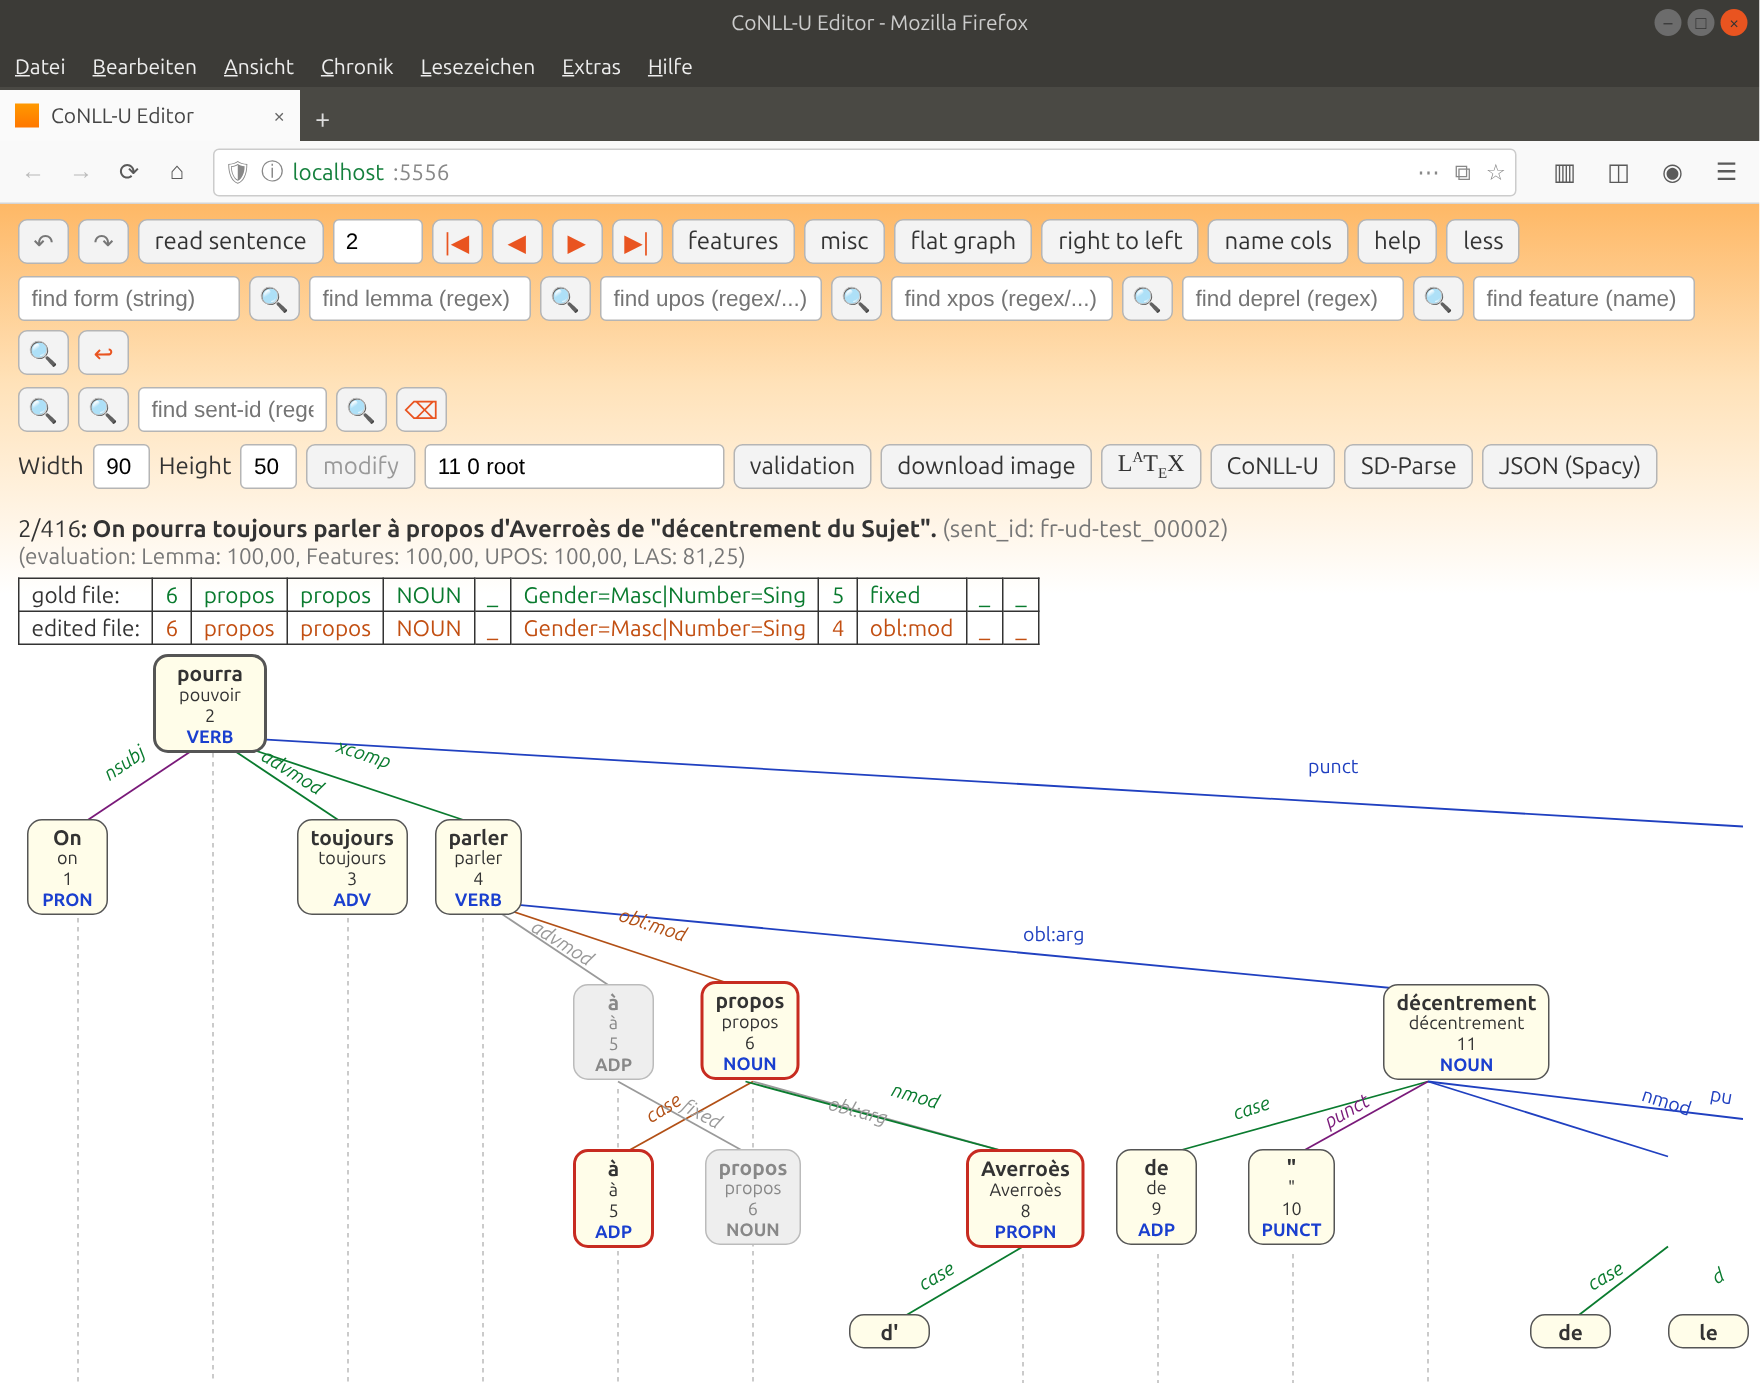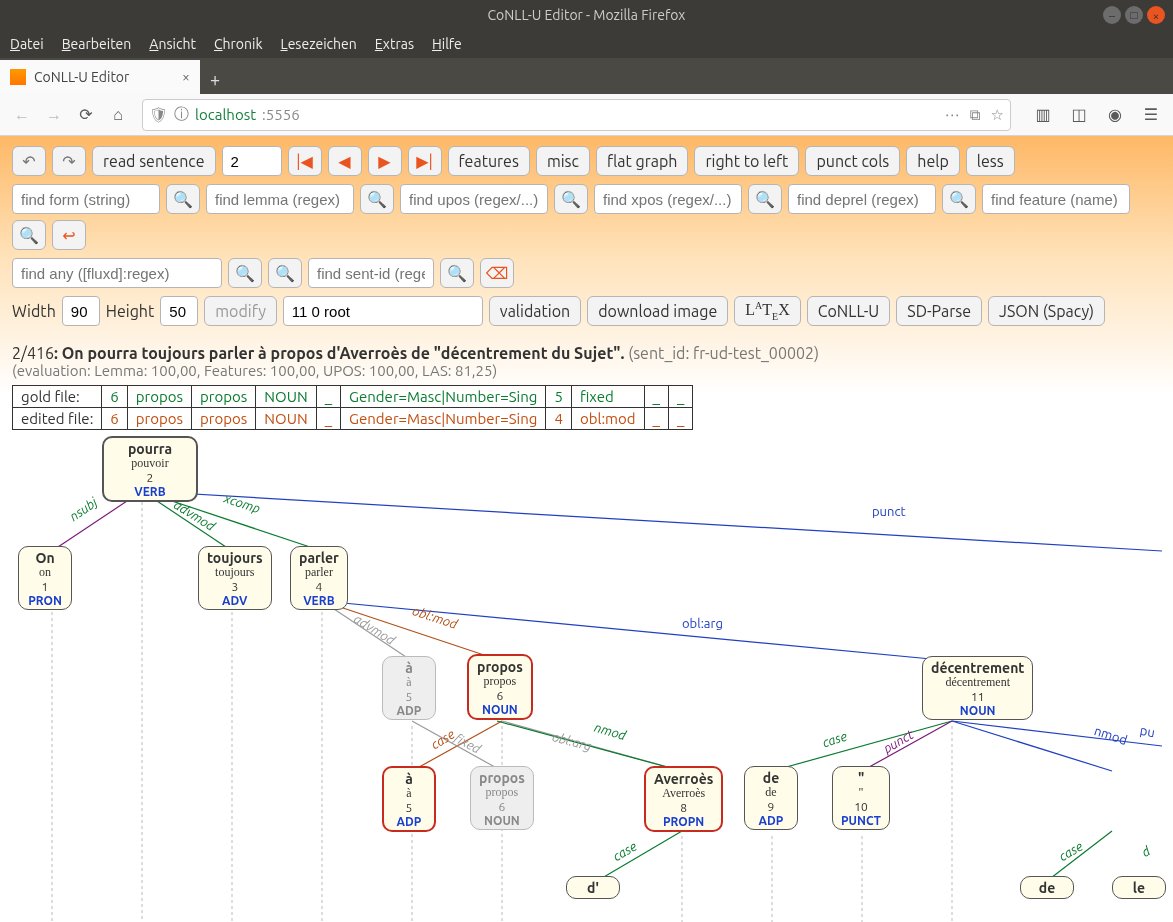--- a/index.html
+++ b/index.html
@@ -178,21 +178,21 @@
     border:1px solid #555;
     border-radius:10px;
     background:#fffde9;
     text-align:center;
     font-size:13px;
     line-height:1.15;
     padding:3px 8px 2px 8px;
     min-width:54px;
   }
   .node .form { font-weight:bold; font-size:14px; }
-  .node .lemma { font-size:12px;font-family:Liberation Serif, serif; }
+  .node .lemma { font-size:12px; }
   .node .idx { font-size:12px; }
   .node .pos { color:#1a3fcf; font-size:12px; font-weight:bold; }
   .node.red { border:2px solid #c72b20; }
   .node.big { border-width:2px; }
   .node.greybox { background:#eee; border-color:#bbb; color:#888; }
   .node.greybox .pos { color:#888; }
   .edge-label {
     position:absolute;
     font-size:13px;
     font-style:italic;
@@ -269,21 +269,21 @@
     <div class="btn">read sentence</div>
     <input class="inp inp-narrow" value="2" style="">
     <div class="btn iconb icon-orange">|◀</div>
     <div class="btn iconb icon-orange">◀</div>
     <div class="btn iconb icon-orange">▶</div>
     <div class="btn iconb icon-orange">▶|</div>
     <div class="btn">features</div>
     <div class="btn">misc</div>
     <div class="btn">flat graph</div>
     <div class="btn">right to left</div>
-    <div class="btn">punct cols</div>
+    <div class="btn">name cols</div>
     <div class="btn">help</div>
     <div class="btn">less</div>
   </div>
 
   <div class="btnrow">
     <input class="inp inp-find" placeholder="find form (string)" style="">
     <div class="btn iconb icon-orange">🔍</div>
     <input class="inp inp-find" placeholder="find lemma (regex)" style="">
     <div class="btn iconb icon-orange">🔍</div>
     <input class="inp inp-find" placeholder="find upos (regex/...)" style="">
@@ -291,21 +291,20 @@
     <input class="inp inp-find" placeholder="find xpos (regex/...)" style="">
     <div class="btn iconb icon-orange">🔍</div>
     <input class="inp inp-find" placeholder="find deprel (regex)" style="">
     <div class="btn iconb icon-orange">🔍</div>
     <input class="inp inp-find" placeholder="find feature (name)" style="">
     <div class="btn iconb icon-orange">🔍</div>
     <div class="btn iconb icon-orange">↩</div>
   </div>
 
   <div class="btnrow">
-    <input class="inp inp-any" placeholder="find any ([fluxd]:regex)" style="">
     <div class="btn iconb icon-orange">🔍</div>
     <div class="btn iconb icon-orange">🔍</div>
     <input class="inp inp-find-w" placeholder="find sent-id (regex)" style="">
     <div class="btn iconb icon-orange">🔍</div>
     <div class="btn iconb icon-orange">⌫</div>
   </div>
 
   <div class="btnrow">
     <span>Width</span>
     <input class="inp inp-num" value="90" style="">
@@ -443,21 +442,21 @@
     <span class="edge-label" style="left:582px;top:288px;transform:rotate(16deg);">nmod</span>
     <span class="edge-label" style="left:810px;top:296px;transform:rotate(-18deg);">case</span>
     <span class="edge-label purple" style="left:870px;top:298px;transform:rotate(-30deg);">punct</span>
     <span class="edge-label blue" style="left:1082px;top:292px;transform:rotate(18deg);">nmod</span>
     <span class="edge-label blue" style="left:1128px;top:288px;transform:rotate(10deg);">pu</span>
 
     <span class="edge-label" style="left:600px;top:408px;transform:rotate(-30deg);">case</span>
     <span class="edge-label" style="left:1046px;top:408px;transform:rotate(-30deg);">case</span>
     <span class="edge-label" style="left:1130px;top:408px;transform:rotate(-30deg);color:#0a7b2f;">d</span>
 
-    <div class="node big" style="left:90px;top:0px;width:96px;">
+    <div class="node big" style="left:90px;top:0px;width:76px;">
       <div class="form">pourra</div>
       <div class="lemma">pouvoir</div>
       <div class="idx">2</div>
       <div class="pos">VERB</div>
     </div>
     <div class="node" style="left:6px;top:110px;">
       <div class="form">On</div>
       <div class="lemma">on</div>
       <div class="idx">1</div>
       <div class="pos">PRON</div>

